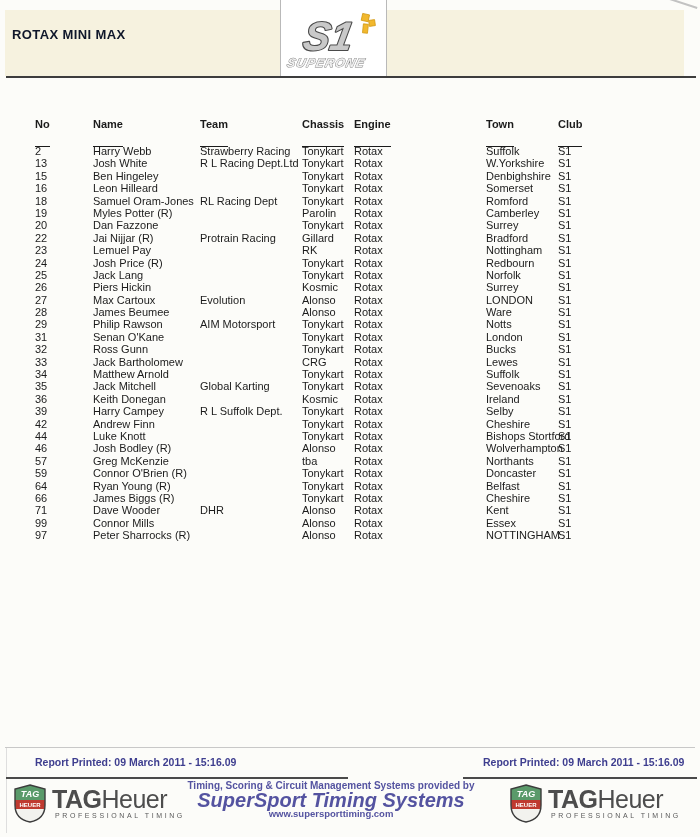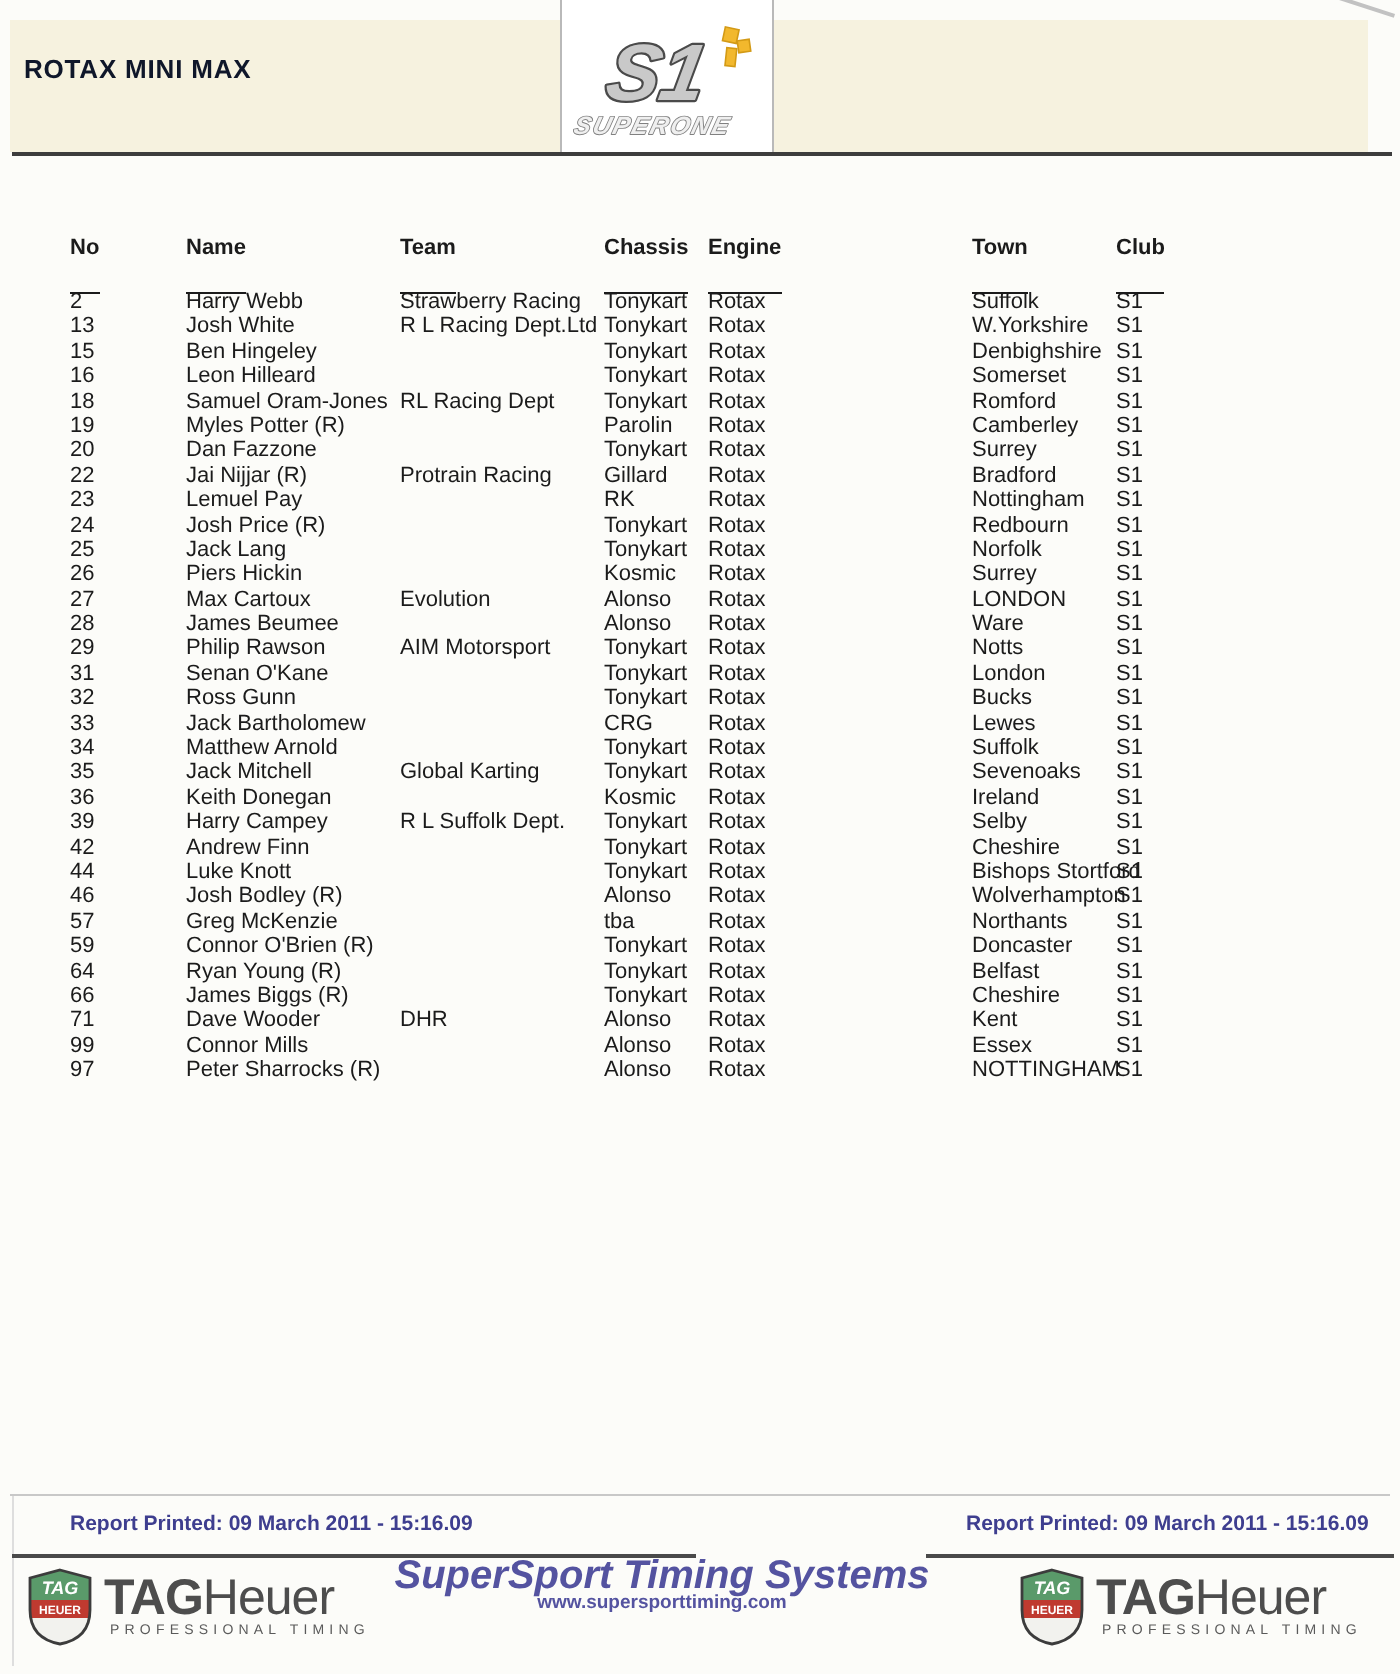--- a/index.html
+++ b/index.html
@@ -408,20 +408,21 @@
         <text x="16" y="13" text-anchor="middle" font-family="Liberation Sans, sans-serif" font-size="9" font-weight="bold" font-style="italic" fill="#ffffff">TAG</text>
         <text x="16" y="23" text-anchor="middle" font-family="Liberation Sans, sans-serif" font-size="6" font-weight="bold" fill="#ffffff">HEUER</text>
       </g>
       <path d="M16 1 L31 5 V21 C31 32 24 36.5 16 38 C8 36.5 1 32 1 21 V5 Z" fill="none" stroke="#3c3c3c" stroke-width="1.4"></path>
     </svg>
     <div class="tag-wordmark"><span class="tag-bold">TAG</span><span>Heuer</span></div>
     <div class="tag-sub">PROFESSIONAL TIMING</div>
   </div>
 
   <div class="center-block">
+    <div class="center-l1">Timing, Scoring &amp; Circuit Management Systems provided by</div>
     <div class="center-l2">SuperSport Timing Systems</div>
     <div class="center-l3">www.supersporttiming.com</div>
   </div>
 
   <div class="taglogo taglogo-right">
     <svg class="tag-shield" width="32" height="39" viewBox="0 0 32 39">
       <defs>
           <clipPath id="shieldR">
             <path d="M16 1 L31 5 V21 C31 32 24 36.5 16 38 C8 36.5 1 32 1 21 V5 Z"></path>
           </clipPath>

